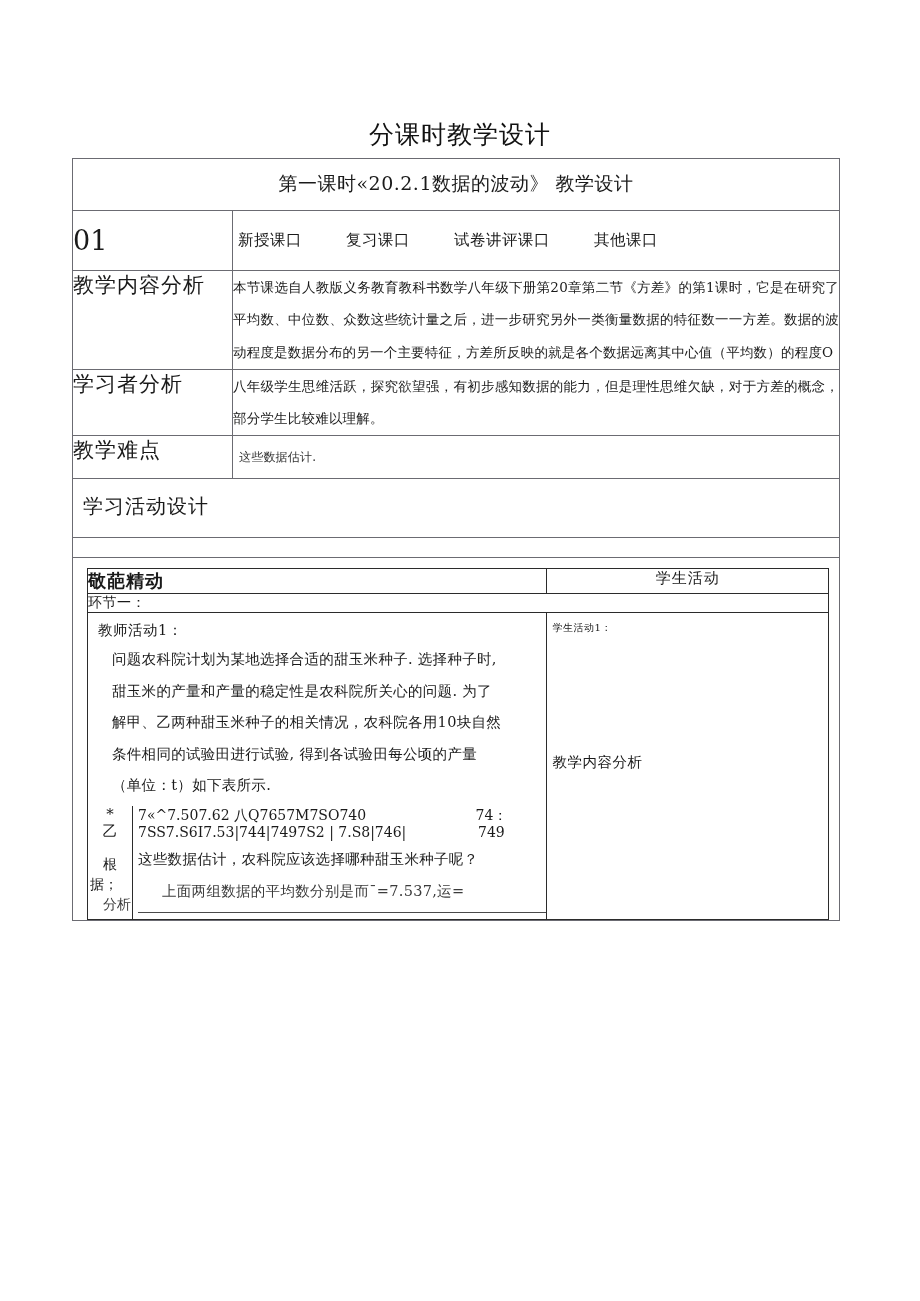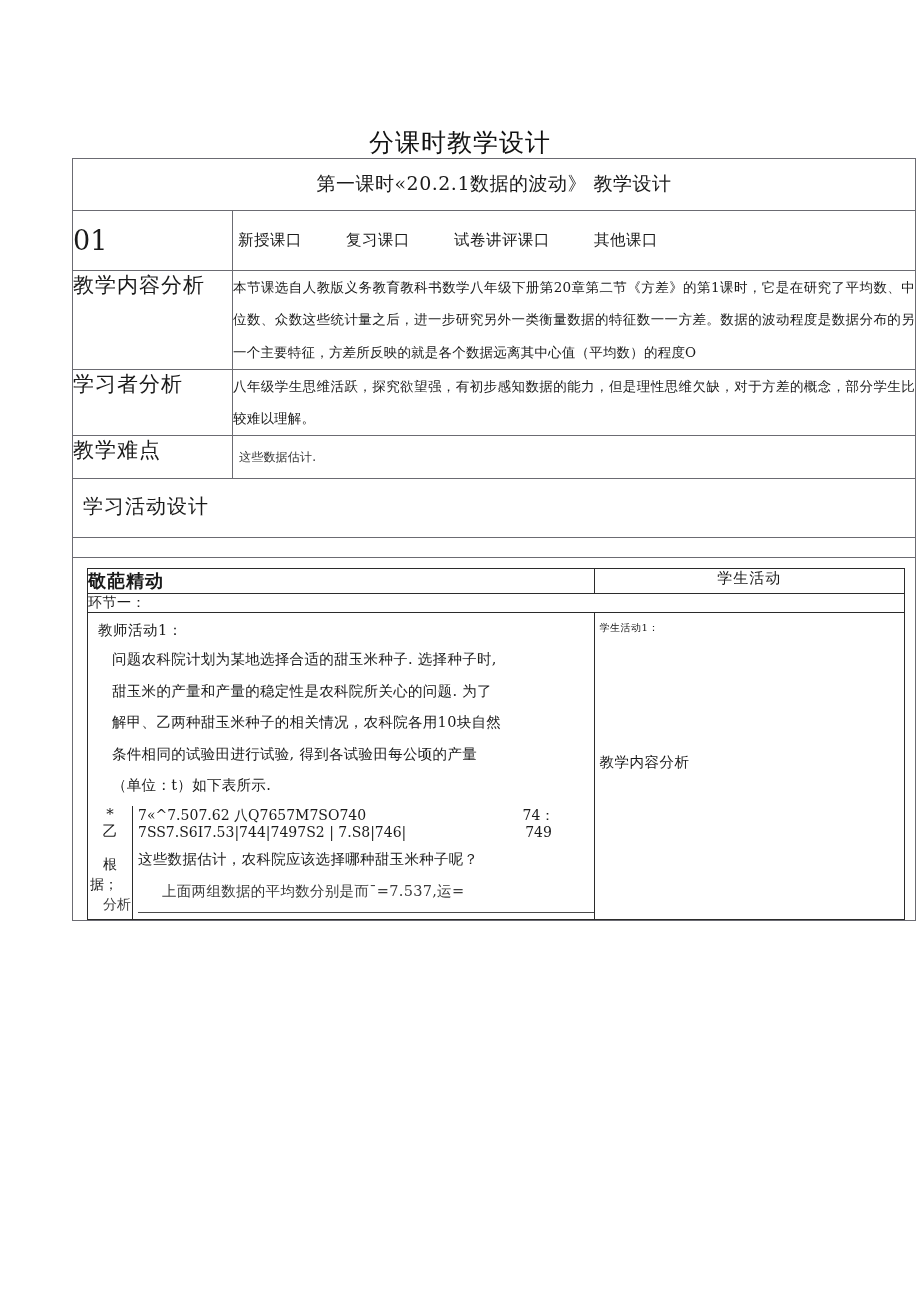--- a/index.html
+++ b/index.html
@@ -14,41 +14,41 @@
     color: #1a1a1a;
     overflow: hidden;
     position: relative;
   }
 
   .page {
     position: relative;
     width: 920px;
     height: 1301px;
     box-sizing: border-box;
-    padding: 8px;
+    padding: 0;
   }
 
   
   .doc-title {
     text-align: center;
     font-size: 25px;
     letter-spacing: 1px;
     margin: 0;
     padding-top: 118px;
     padding-bottom: 10px;
     font-weight: 400;
     color: #111;
   }
 
   
   .outer-table {
     position: absolute;
     left: 72px;
     top: 158px;
-    width: 844px;
+    width: 768px;
     border-collapse: collapse;
     table-layout: fixed;
   }
   .outer-table td {
     border: 1px solid #6b6b72;
     vertical-align: top;
     padding: 0;
   }
   .col-label { width: 160px; }
 

